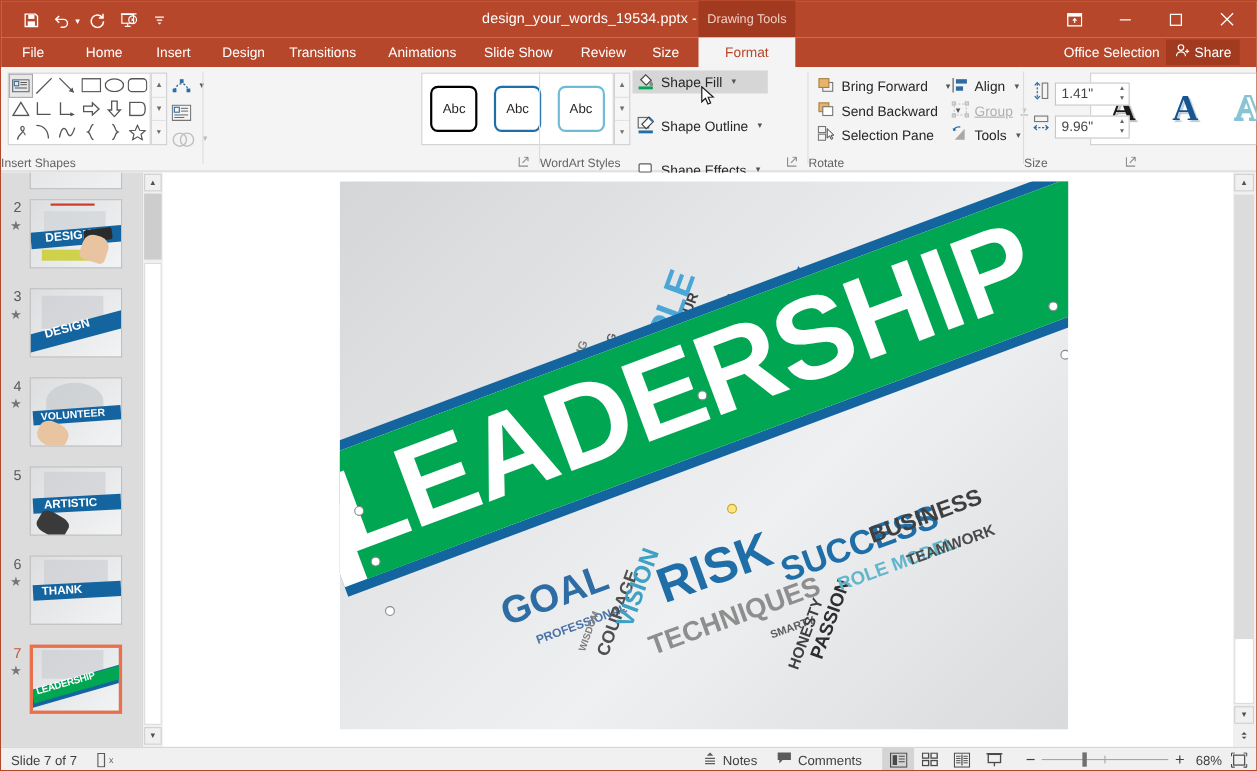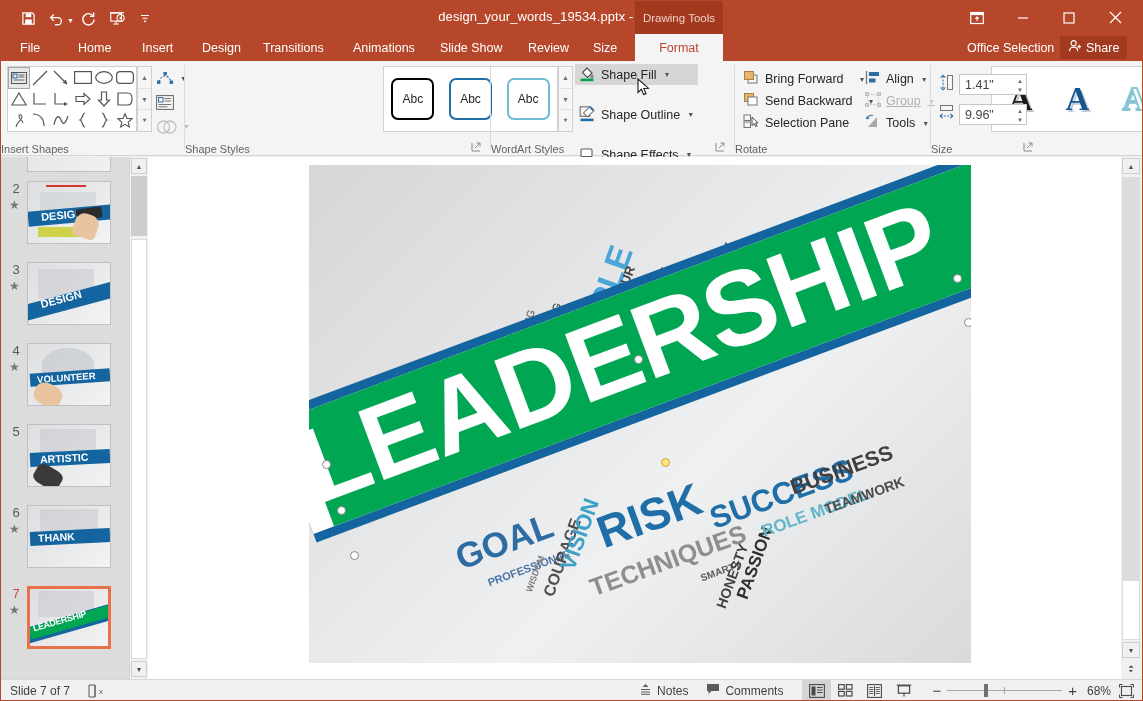--- a/index.html
+++ b/index.html
@@ -521,21 +521,20 @@
             <svg width="17" height="17" viewBox="0 0 17 17">
                 <rect x="2" y="4" width="11" height="7.5" rx="1" fill="#ffffff" stroke="#5d5d5d" stroke-width="1.1"></rect>
                 <path d="M4.5 12.5h11l-2 2.5h-11z" fill="#c9c9c9"></path>
               </svg>
           </span>
           <span>Shape Effects</span>
           <span class="caret">▼</span>
         </div>
       </div>
 
-      <div class="rgroup-label">Shape Styles</div>
       <div class="dlg-launcher" style="right:8px">
         <svg width="10" height="10" viewBox="0 0 10 10">
             <path d="M1 1v8h8" fill="none" stroke="#8a8a8a"></path>
             <path d="M4 6 9 1M9 1v3.5M9 1H5.5" stroke="#8a8a8a"></path>
           </svg>
       </div>
       <div class="rgroup-sep" style="left:305px"></div>
     </div>
 
     <div class="rgroup" style="left:490px; width:244px">

